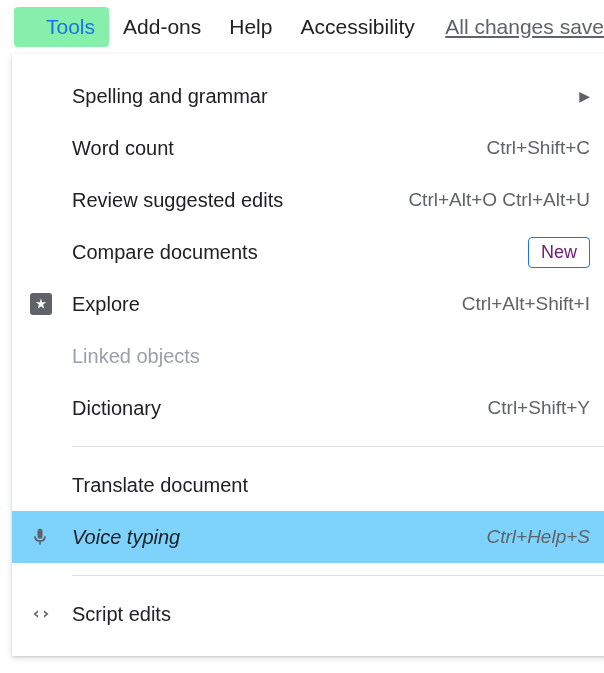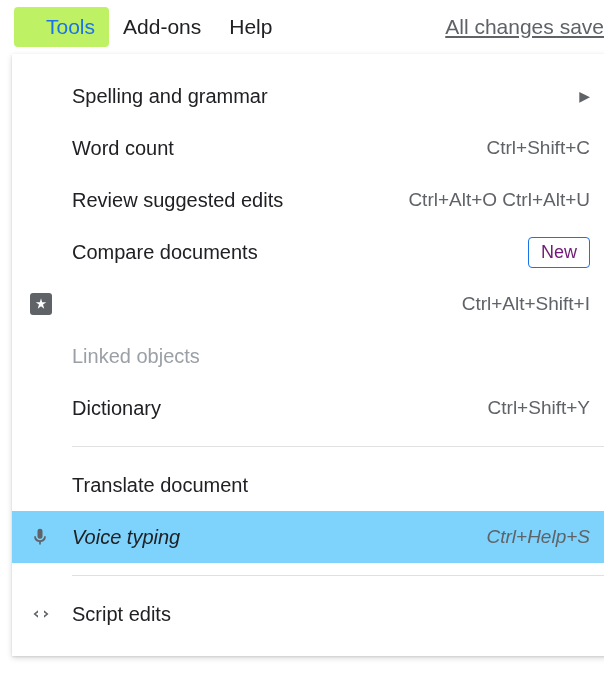--- a/index.html
+++ b/index.html
@@ -24,21 +24,21 @@
       gap: 0;
     }
     .menu-top {
       padding: 8px 14px;
       font-size: 21px;
       color: #202124;
       cursor: pointer;
       border-radius: 4px;
     }
     .menu-top.active {
-      background: #bef264;
+      background: #86efac;
       color: #1a73e8;
       padding-left: 32px;
     }
     .save-status {
       margin-left: auto;
       padding: 8px 0 8px 14px;
       font-size: 21px;
       color: #5f6368;
       text-decoration: underline;
       white-space: nowrap;
@@ -123,20 +123,21 @@
       fill: #5f6368;
     }
   </style>
 </head>
 <body>
 
 <div class="menubar">
   <div class="menu-top active">Tools</div>
   <div class="menu-top">Add-ons</div>
   <div class="menu-top">Help</div>
+  <div class="menu-top">Accessibility</div>
   <div class="save-status">All changes save</div>
 </div>
 
 <div class="dropdown">
 
   <div class="menu-item">
     <span class="icon-slot"></span>
     <span class="label">Spelling and grammar</span>
     <span class="right-slot">
       <span class="submenu-arrow">▶</span>
@@ -168,20 +169,21 @@
   </div>
 
   <div class="menu-item">
     <span class="icon-slot">
       <span class="explore-icon">
         <svg width="14" height="14" viewBox="0 0 24 24">
             <path d="M12 2l2 7h7l-5.5 4 2 7L12 16l-5.5 4 2-7L3 9h7z"></path>
           </svg>
       </span>
     </span>
+    <span class="label">Explore</span>
     <span class="right-slot">
       <span class="shortcut">Ctrl+Alt+Shift+I</span>
     </span>
   </div>
 
   <div class="menu-item disabled">
     <span class="icon-slot"></span>
     <span class="label">Linked objects</span>
   </div>
 

